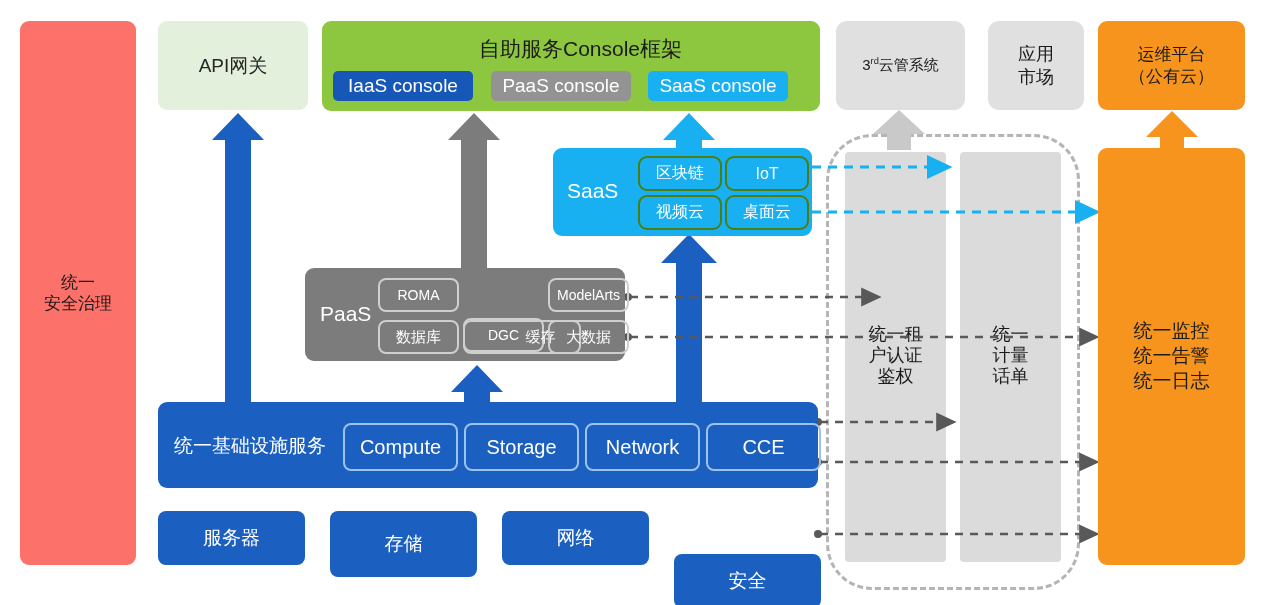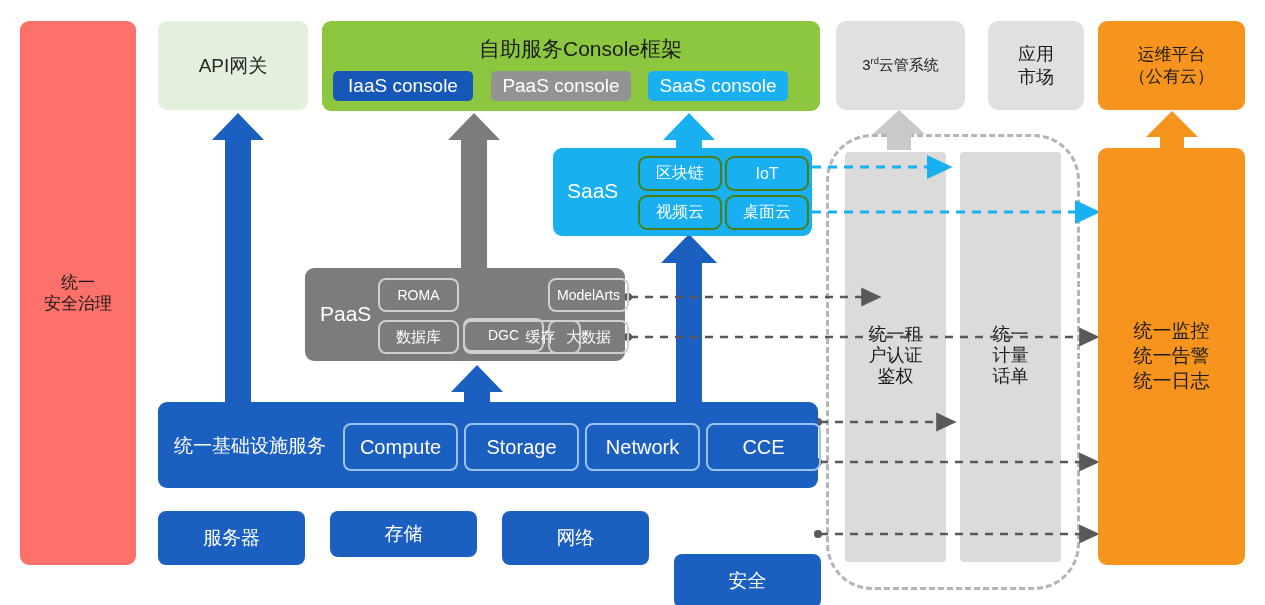--- a/index.html
+++ b/index.html
@@ -253,21 +253,21 @@
       <span>Network</span>
     </div>
     <div class="pill-b" style="left:548px;top:21px;width:111px;height:44px;">
       <span>CCE</span>
     </div>
   </div>
 
   <div class="box bblue" style="left:158px;top:511px;width:147px;height:54px;">
     <span>服务器</span>
   </div>
-  <div class="box bblue" style="left:330px;top:511px;width:147px;height:46px;">
+  <div class="box bblue" style="left:330px;top:511px;width:147px;height:66px;">
     <span>存储</span>
   </div>
   <div class="box bblue" style="left:502px;top:511px;width:147px;height:54px;">
     <span>网络</span>
   </div>
   <div class="box bblue" style="left:674px;top:511px;width:147px;height:54px;margin-top:43px;">
     <span>安全</span>
   </div>
 
 </div>

